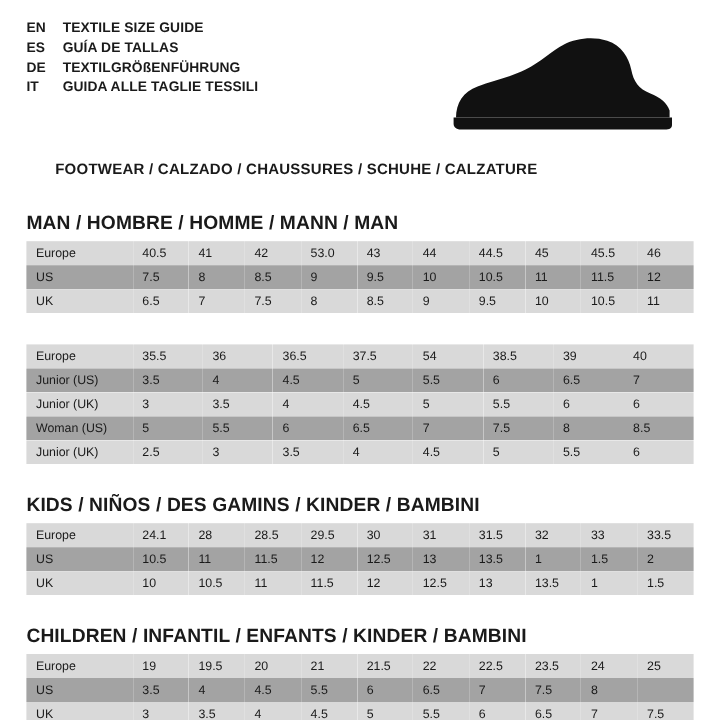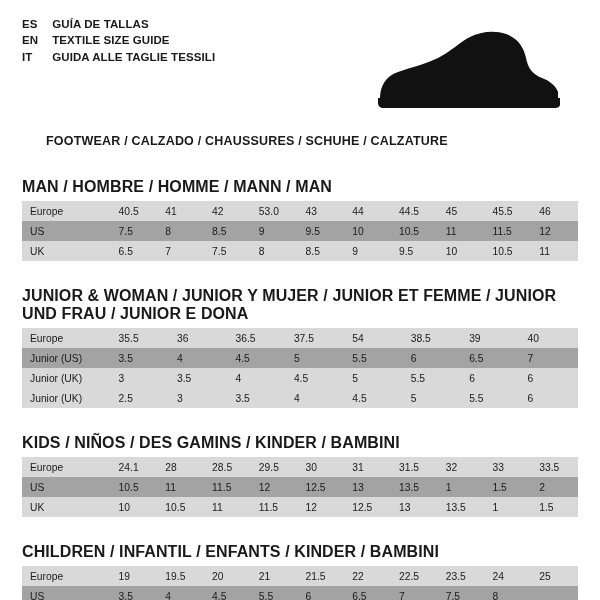--- a/index.html
+++ b/index.html
@@ -85,26 +85,30 @@
   td.label { width: 14.5%; }
 </style>
 </head>
 <body>
 
 <div class="page">
 
   <div class="header">
     <div class="lang-list">
       <div class="lang-row">
+        <div class="lang-code">EN</div>
+        <div class="lang-title">TEXTILE SIZE GUIDE</div>
+      </div>
+      <div class="lang-row">
         <div class="lang-code">ES</div>
         <div class="lang-title">GUÍA DE TALLAS</div>
       </div>
       <div class="lang-row">
-        <div class="lang-code">EN</div>
-        <div class="lang-title">TEXTILE SIZE GUIDE</div>
+        <div class="lang-code">DE</div>
+        <div class="lang-title">TEXTILGRÖßENFÜHRUNG</div>
       </div>
       <div class="lang-row">
         <div class="lang-code">IT</div>
         <div class="lang-title">GUIDA ALLE TAGLIE TESSILI</div>
       </div>
     </div>
 
     <div class="shoe-wrap">
       <svg viewBox="0 0 190 92" width="190" height="92" aria-hidden="true">
         <path fill="#111111" d="M8 70 C8 58 14 48 26 44 C40 39 54 36 66 30 C78 24 88 14 98 9
@@ -158,21 +162,20 @@
         <td>9.5</td>
         <td>10</td>
         <td>10.5</td>
         <td>11</td>
       </tr>
     </tbody>
       </table>
   </div>
 
   <div class="section">
-    <div class="section-title">JUNIOR &amp; WOMAN / JUNIOR Y MUJER / JUNIOR ET FEMME / JUNIOR UND FRAU / JUNIOR E DONA</div>
     <table>
       <tbody>
           <tr class="shaded">
         <td class="label">Europe</td>
         <td>35.5</td>
         <td>36</td>
         <td>36.5</td>
         <td>37.5</td>
         <td>54</td>
         <td>38.5</td>
@@ -193,20 +196,31 @@
       <tr class="shaded">
         <td class="label">Junior (UK)</td>
         <td>3</td>
         <td>3.5</td>
         <td>4</td>
         <td>4.5</td>
         <td>5</td>
         <td>5.5</td>
         <td>6</td>
         <td>6</td>
+      </tr>
+      <tr class="plain">
+        <td class="label">Woman (US)</td>
+        <td>5</td>
+        <td>5.5</td>
+        <td>6</td>
+        <td>6.5</td>
+        <td>7</td>
+        <td>7.5</td>
+        <td>8</td>
+        <td>8.5</td>
       </tr>
       <tr class="shaded">
         <td class="label">Junior (UK)</td>
         <td>2.5</td>
         <td>3</td>
         <td>3.5</td>
         <td>4</td>
         <td>4.5</td>
         <td>5</td>
         <td>5.5</td>

